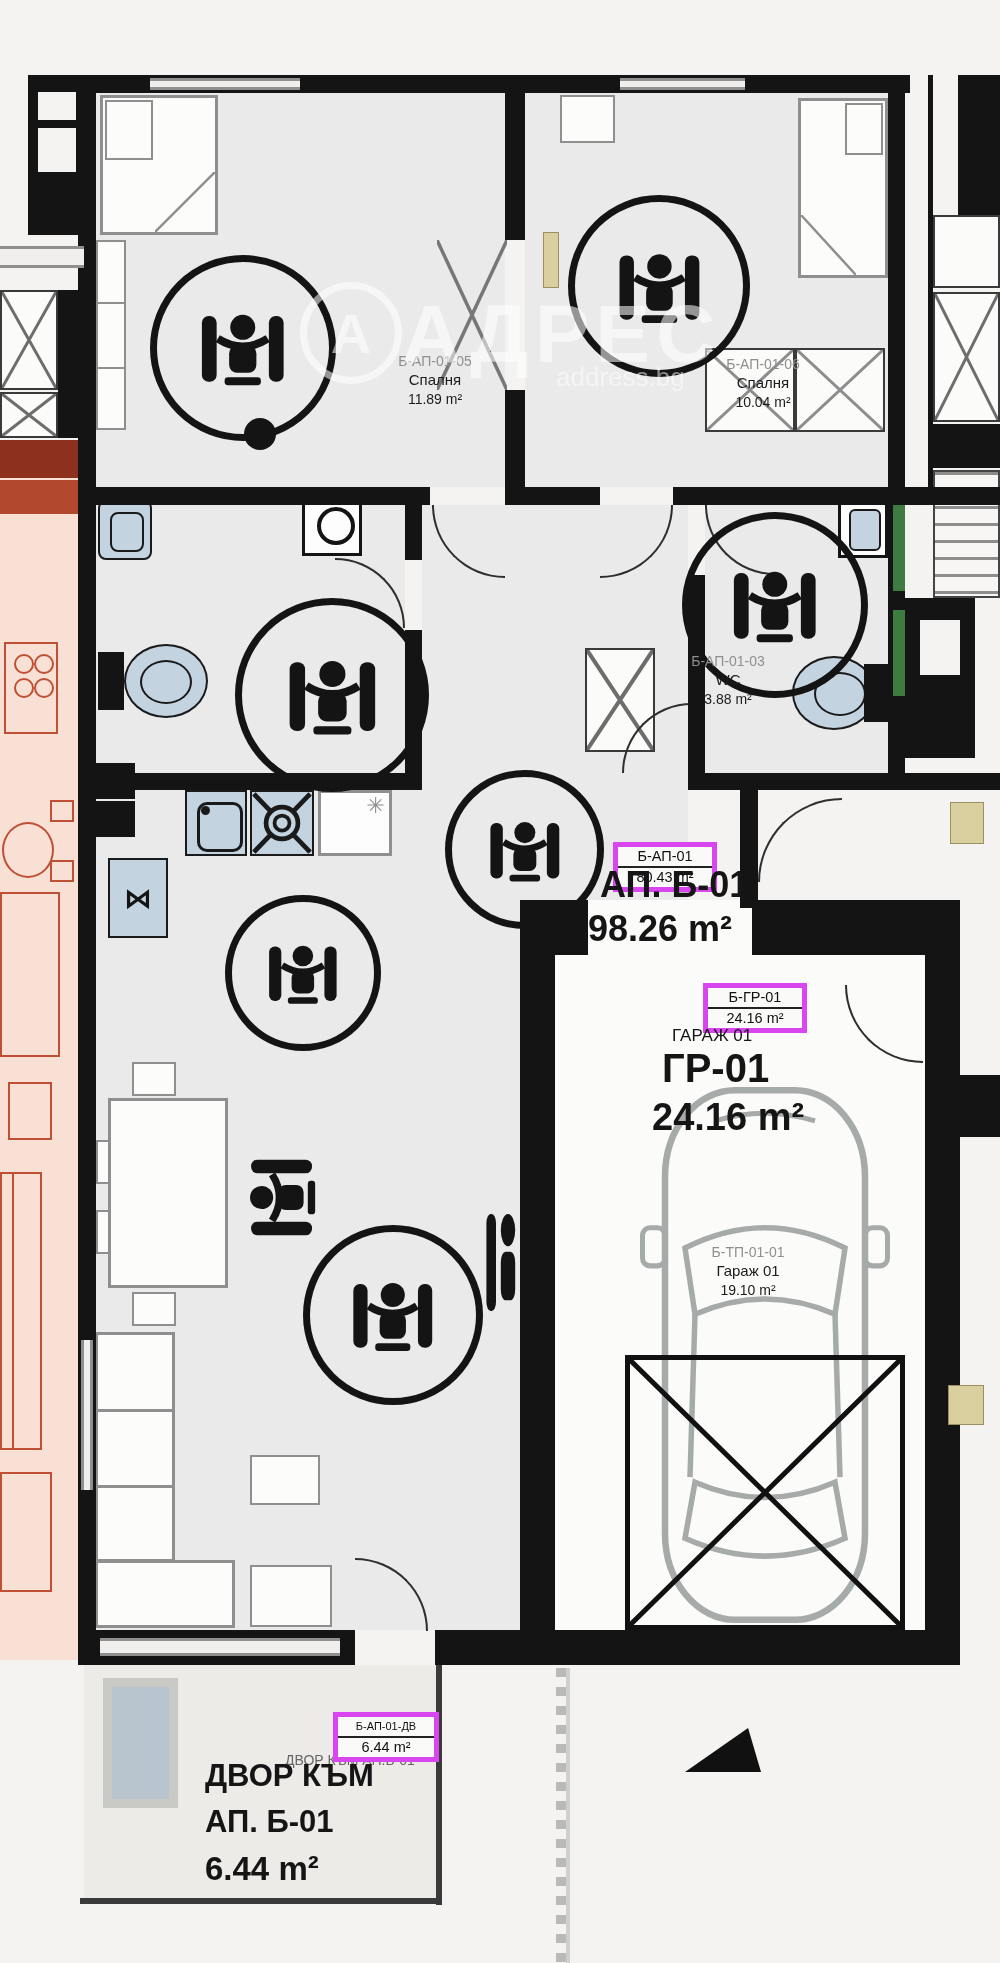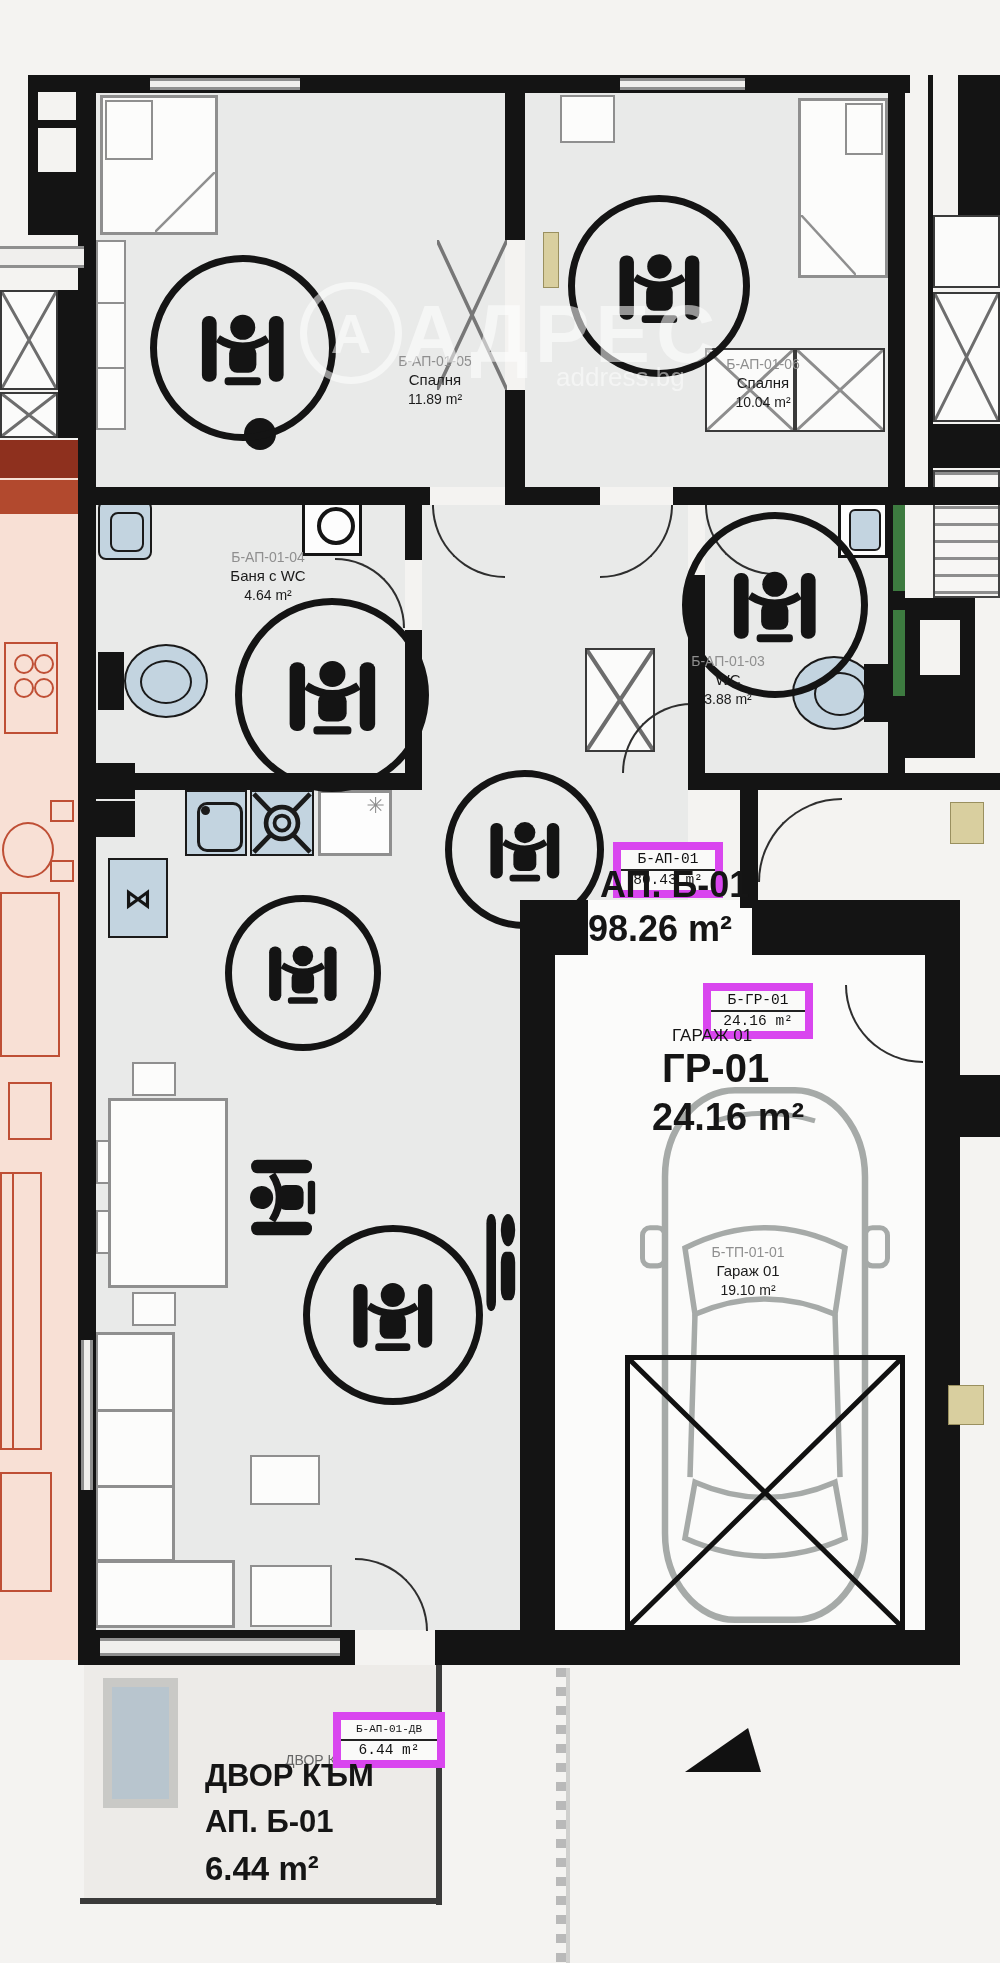--- a/index.html
+++ b/index.html
@@ -20,21 +20,21 @@
   .arc-bl{border-left:2.5px solid #2e2e2e;border-bottom:2.5px solid #2e2e2e;border-bottom-left-radius:100% 100%;}
   .arc-br{border-right:2.5px solid #2e2e2e;border-bottom:2.5px solid #2e2e2e;border-bottom-right-radius:100% 100%;}
   .arc-tl{border-left:2.5px solid #2e2e2e;border-top:2.5px solid #2e2e2e;border-top-left-radius:100% 100%;}
   .arc-tr{border-right:2.5px solid #2e2e2e;border-top:2.5px solid #2e2e2e;border-top-right-radius:100% 100%;}
   .wcs{position:absolute;border:7px solid #141414;border-radius:50%;display:flex;align-items:center;justify-content:center;z-index:6;background:transparent;}
   .wcs svg{width:66%;height:66%;}
   .rl{position:absolute;text-align:center;color:#222;z-index:20;line-height:1.3;}
   .rl .c{font-size:14px;color:#8f8f8f;}
   .rl .n{font-size:15px;color:#1b1b1b;}
   .rl .a{font-size:14px;color:#1b1b1b;}
-  .bl{position:absolute;border:8px solid #d946ef;background:#fafaf9;text-align:center;color:#111;z-index:20;font-size:14.5px;line-height:19px;font-family:Liberation Mono, monospace;}
+  .bl{position:absolute;border:5px solid #d946ef;background:#fafaf9;text-align:center;color:#111;z-index:20;font-size:14.5px;line-height:19px;}
   .bl .r1{border-bottom:2px solid #222;padding:0 5px;}
   .bl .r2{padding:0 5px;}
   .big{position:absolute;font-weight:700;color:#151515;text-align:left;z-index:20;white-space:nowrap;}
   .pinkzone{position:absolute;background:#f8e0d5;z-index:1;}
   .red{position:absolute;border:2.5px solid #bf4f35;background:transparent;box-sizing:border-box;z-index:3;}
   .greenbar{position:absolute;background:#3d7b40;z-index:11;}
   .tan{position:absolute;background:#d9cf9f;border:1px solid #9a905f;box-sizing:border-box;z-index:11;}
   .wm{position:absolute;color:rgba(255,255,255,0.55);z-index:40;pointer-events:none;}
   .stairs{position:absolute;background:repeating-linear-gradient(180deg,#8d8d8d 0 3px,#f7f6f4 3px 17px);border:2px solid #444;box-sizing:border-box;z-index:4;}
   .dash{position:absolute;width:14px;z-index:3;
@@ -361,25 +361,20 @@
   <div class="rl" style="left:355px;top:352px;width:160px">
     <div class="c">Б-АП-01-05</div>
     <div class="n">Спалня</div>
     <div class="a">11.89 m²</div>
   </div>
   <div class="rl" style="left:683px;top:355px;width:160px">
     <div class="c">Б-АП-01-06</div>
     <div class="n">Спалня</div>
     <div class="a">10.04 m²</div>
   </div>
-  <div class="rl" style="left:188px;top:548px;width:160px">
-    <div class="c">Б-АП-01-04</div>
-    <div class="n">Баня с WC</div>
-    <div class="a">4.64 m²</div>
-  </div>
   <div class="rl" style="left:648px;top:652px;width:160px">
     <div class="c">Б-АП-01-03</div>
     <div class="n">WC</div>
     <div class="a">3.88 m²</div>
   </div>
   <div class="rl" style="left:668px;top:1243px;width:160px">
     <div class="c">Б-ТП-01-01</div>
     <div class="n">Гараж 01</div>
     <div class="a">19.10 m²</div>
   </div>

